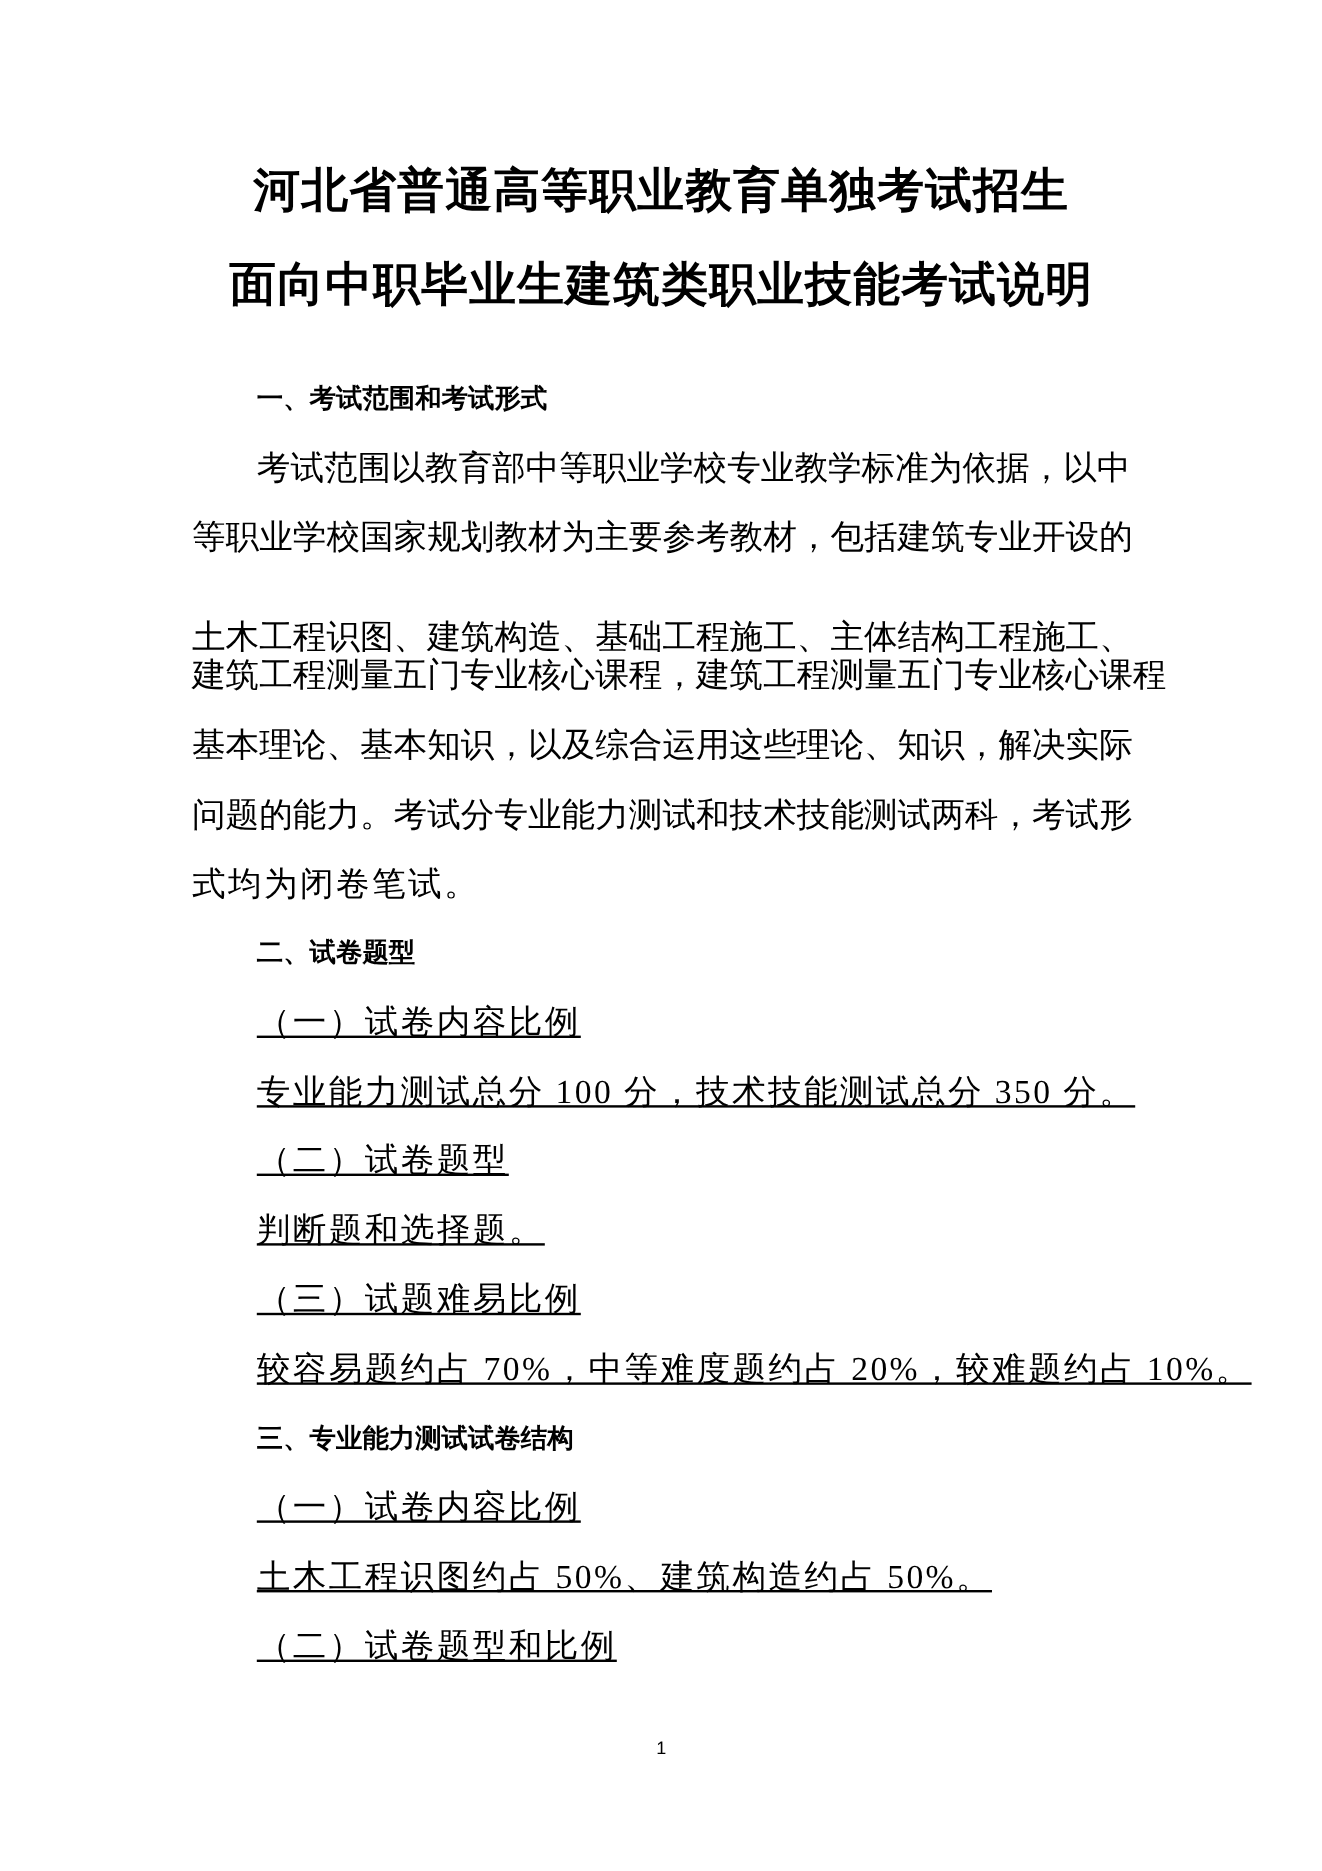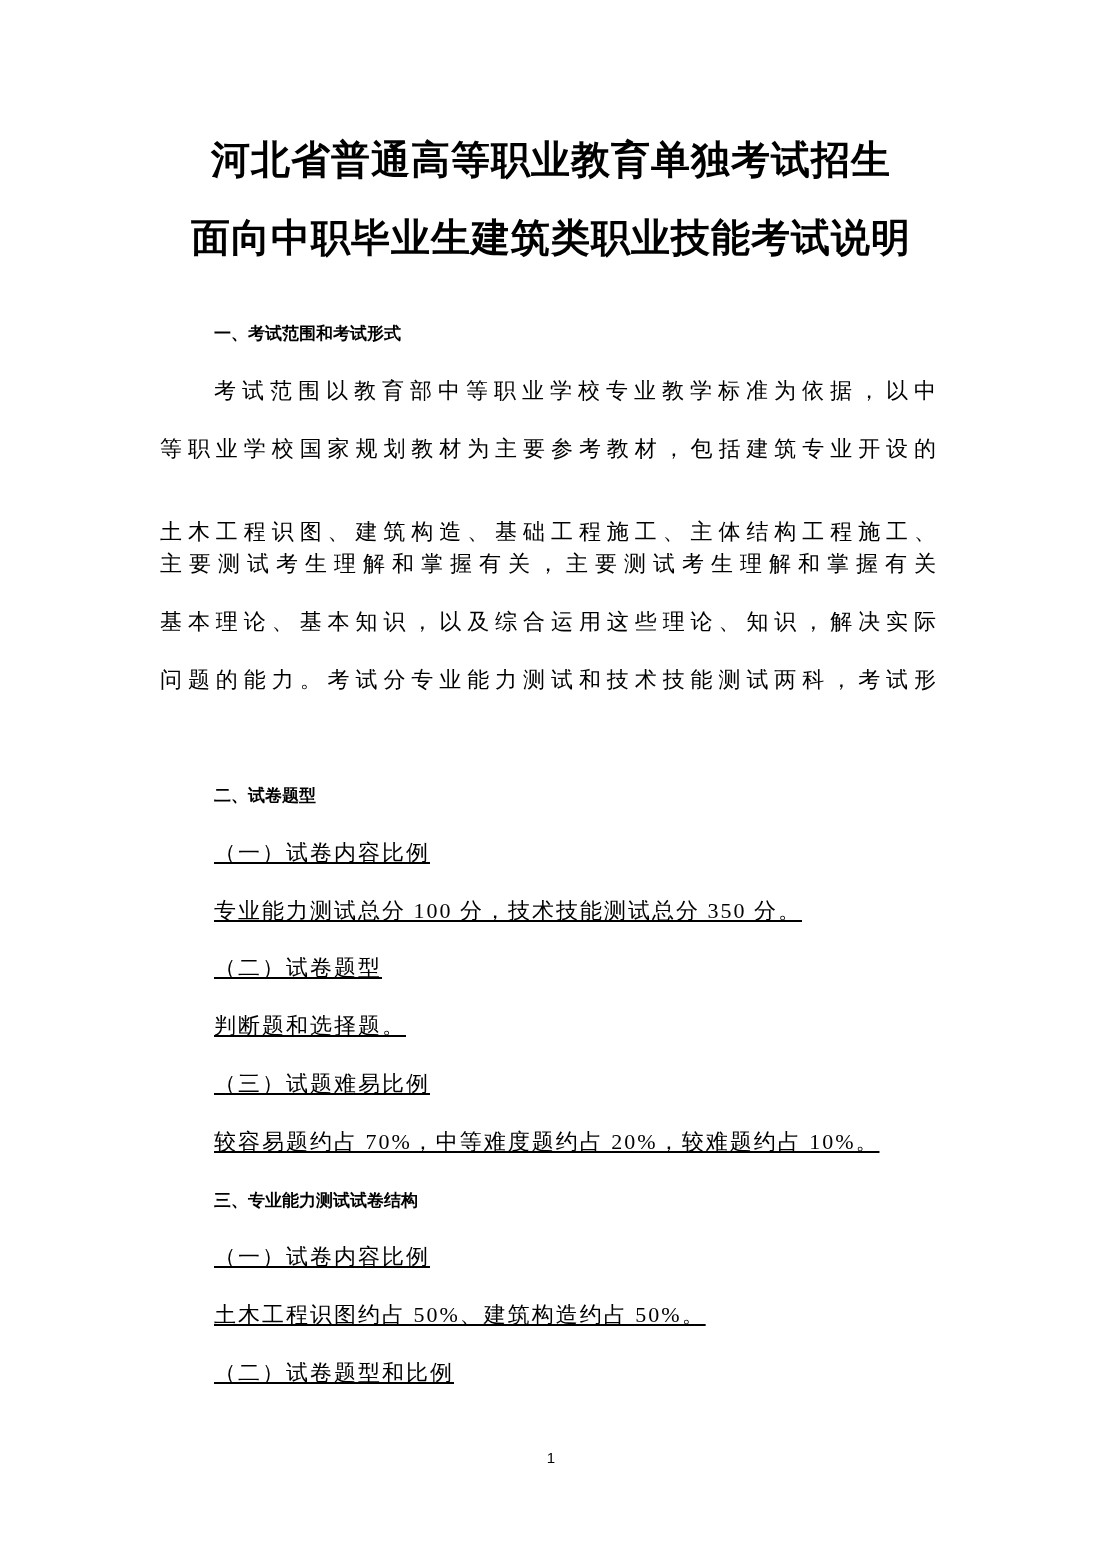--- a/index.html
+++ b/index.html
@@ -31,28 +31,28 @@
       font-size: 39px;
       line-height: 48px;
       letter-spacing: 1px;
       white-space: nowrap;
     }
     .heading {
       position: absolute;
       left: 214px;
       font-family: "DejaVu Sans", "Liberation Sans", sans-serif;
       font-weight: bold;
-      font-size: 17px;
+      font-size: 22px;
       line-height: 34px;
       white-space: nowrap;
     }
     .body-line {
       position: absolute;
       font-family: "Liberation Serif", "DejaVu Serif", serif;
-      font-size: 22px;
+      font-size: 28px;
       line-height: 36px;
       white-space: nowrap;
       letter-spacing: 2px;
     }
     .para-line {
       left: 160px;
       width: 776px;
       text-align: justify;
       text-align-last: justify;
       letter-spacing: 0;
@@ -80,23 +80,24 @@
 <div class="page">
 
   <div class="title-line" style="top:136px;">河北省普通高等职业教育单独考试招生</div>
   <div class="title-line" style="top:214px;">面向中职毕业生建筑类职业技能考试说明</div>
 
   <div class="heading" style="top:316px;">一、考试范围和考试形式</div>
 
   <div class="body-line para-line indent-first" style="top:373px;">考试范围以教育部中等职业学校专业教学标准为依据，以中</div>
   <div class="body-line para-line" style="top:431px;font-family:Liberation Serif, serif;">等职业学校国家规划教材为主要参考教材，包括建筑专业开设的</div>
   <div class="body-line para-line" style="top:514px;">土木工程识图、建筑构造、基础工程施工、主体结构工程施工、</div>
-  <div class="body-line para-line" style="top:546px;">主要测试考生理解和掌握有关，主要测试考生理解和掌握有关</div>
+  <div class="body-line para-line" style="top:546px;">建筑工程测量五门专业核心课程，建筑工程测量五门专业核心课程</div>
   <div class="body-line para-line" style="top:604px;">基本理论、基本知识，以及综合运用这些理论、知识，解决实际</div>
   <div class="body-line para-line" style="top:662px;">问题的能力。考试分专业能力测试和技术技能测试两科，考试形</div>
+  <div class="body-line para-line last" style="top:720px;">式均为闭卷笔试。</div>
 
   <div class="heading" style="top:778px;">二、试卷题型</div>
 
   <div class="body-line sub" style="top:835px;">（一）试卷内容比例</div>
   <div class="body-line sub" style="top:893px;">专业能力测试总分 100 分，技术技能测试总分 350 分。</div>
 
   <div class="body-line sub" style="top:950px;">（二）试卷题型</div>
   <div class="body-line sub" style="top:1008px;">判断题和选择题。</div>
 
   <div class="body-line sub" style="top:1066px;">（三）试题难易比例</div>

